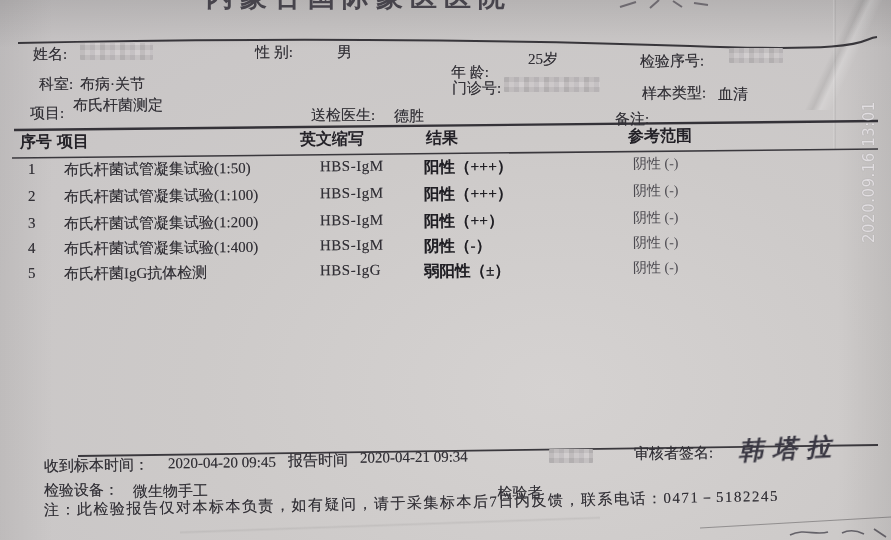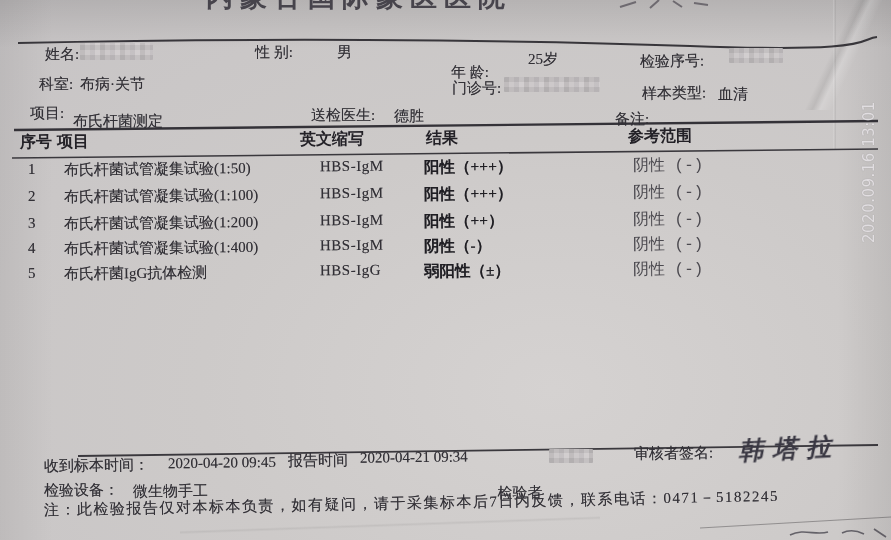--- a/index.html
+++ b/index.html
@@ -24,21 +24,21 @@
   .mosaic{position:absolute;border-radius:1px;filter:blur(0.4px);
     background:
       repeating-linear-gradient(0deg, rgba(0,0,0,0.05) 0 5px, rgba(255,255,255,0.06) 5px 10px),
       repeating-linear-gradient(90deg, #bcb8b9 0 5px, #cac6c7 5px 10px, #c1bdbf 10px 15px, #cfcbcc 15px 20px);}
   .row{position:absolute;left:0;width:891px;height:22px;transform:rotate(-0.55deg);transform-origin:40px 50%;}
   .row span{position:absolute;top:0;}
   .c-no{left:28px;}
   .c-item{left:64px;}
   .c-abbr{left:308px;letter-spacing:0.5px;margin-left:12px;}
   .c-res{left:424px;font-weight:bold;color:#1f1e23;font-size:15.5px;}
-  .c-ref{left:633px;color:#4c4a50;font-size:16px;text-shadow:none;font-family:Liberation Mono, monospace;}
+  .c-ref{left:633px;color:#4c4a50;font-size:14px;text-shadow:none;}
   .clipped-title{position:absolute;left:206px;top:-21px;font-size:27px;font-weight:bold;
     letter-spacing:7px;color:#47444c;filter:blur(0.7px);}
   .stamp{position:absolute;left:860px;top:243px;width:180px;
     transform:rotate(-90deg);transform-origin:0 0;
     font-family:"DejaVu Sans","Liberation Sans",sans-serif;font-size:15px;
     color:rgba(240,237,240,0.82);letter-spacing:0.5px;text-shadow:0 0 1px rgba(120,118,120,0.6);}
   .sig{position:absolute;left:738px;top:432px;font-size:25px;font-style:italic;
     letter-spacing:9px;color:#393742;transform:rotate(-3deg);filter:blur(0.35px);
     font-family:"DejaVu Serif",serif;font-weight:bold;}
   svg.overlay{position:absolute;left:0;top:0;pointer-events:none;}
@@ -59,38 +59,38 @@
     <path d="M14,130 L878,121" stroke="#343238" stroke-width="2.4" fill="none"></path>
     <path d="M12,158 L878,149" stroke="#3a383d" stroke-width="1.6" fill="none"></path>
     <path d="M78,456 L878,445" stroke="#3a383d" stroke-width="1.8" fill="none"></path>
     <path d="M700,528 L891,517" stroke="rgba(70,68,72,0.45)" stroke-width="1" fill="none"></path>
     <path d="M620,7 l16,-5 m14,6 l9,-8 m14,1 l9,6 m12,-4 l14,2" stroke="#55525a" stroke-width="2" fill="none" opacity="0.75"></path>
     <path d="M790,535 c14,-7 26,1 38,-3 m14,1 c8,-4 16,-2 22,1 m10,-5 l12,8" stroke="#4a4750" stroke-width="1.6" fill="none" opacity="0.8"></path>
   </svg>
 
   <div class="stamp">2020.09.16 13:01</div>
 
-  <div class="txt" style="left:33px;top:45px;margin-left:12px;">姓名:</div>
+  <div class="txt" style="left:33px;top:45px;">姓名:</div>
   <div class="mosaic" style="left:80px;top:43px;width:73px;height:17px;"></div>
   <div class="txt" style="left:255px;top:43px;">性  别:</div>
   <div class="txt" style="left:337px;top:43px;">男</div>
   <div class="txt" style="left:451px;top:63px;">年  龄:</div>
   <div class="txt" style="left:528px;top:50px;">25岁</div>
   <div class="txt" style="left:640px;top:52px;transform:rotate(-1deg);">检验序号:</div>
   <div class="mosaic" style="left:729px;top:48px;width:54px;height:15px;"></div>
 
   <div class="txt" style="left:39px;top:75px;">科室:</div>
   <div class="txt" style="left:80px;top:75px;">布病·关节</div>
   <div class="txt" style="left:452px;top:79px;">门诊号:</div>
   <div class="mosaic" style="left:504px;top:77px;width:96px;height:15px;"></div>
   <div class="txt" style="left:642px;top:84px;transform:rotate(-1deg);">样本类型:</div>
   <div class="txt" style="left:718px;top:85px;">血清</div>
 
   <div class="txt" style="left:30px;top:104px;">项目:</div>
-  <div class="txt" style="left:73px;top:112px;">布氏杆菌测定</div>
+  <div class="txt" style="left:73px;top:96px;">布氏杆菌测定</div>
   <div class="txt" style="left:311px;top:106px;">送检医生:</div>
   <div class="txt" style="left:394px;top:107px;">德胜</div>
   <div class="txt" style="left:615px;top:110px;">备注:</div>
 
   <div class="row" style="top:132px;">
     <span class="b" style="left:20px;">序号</span>
     <span class="b" style="left:57px;">项目</span>
     <span class="b" style="left:300px;">英文缩写</span>
     <span class="b" style="left:426px;">结果</span>
     <span class="b" style="left:628px;">参考范围</span>

